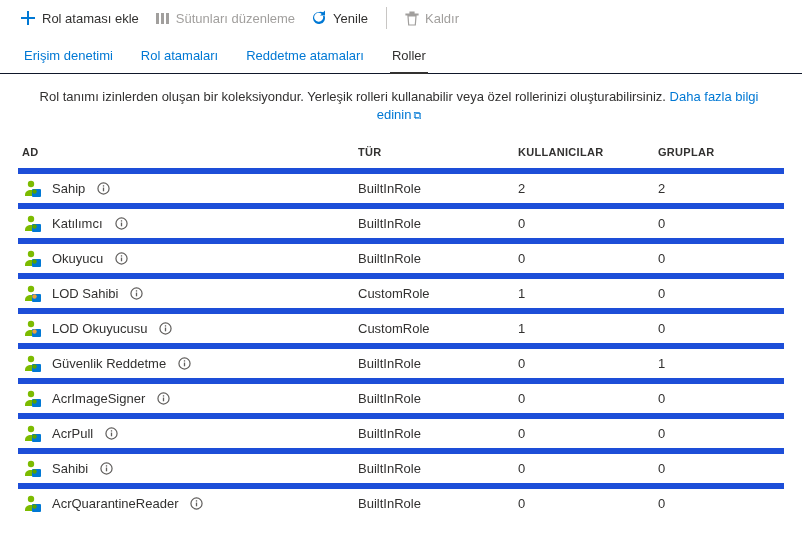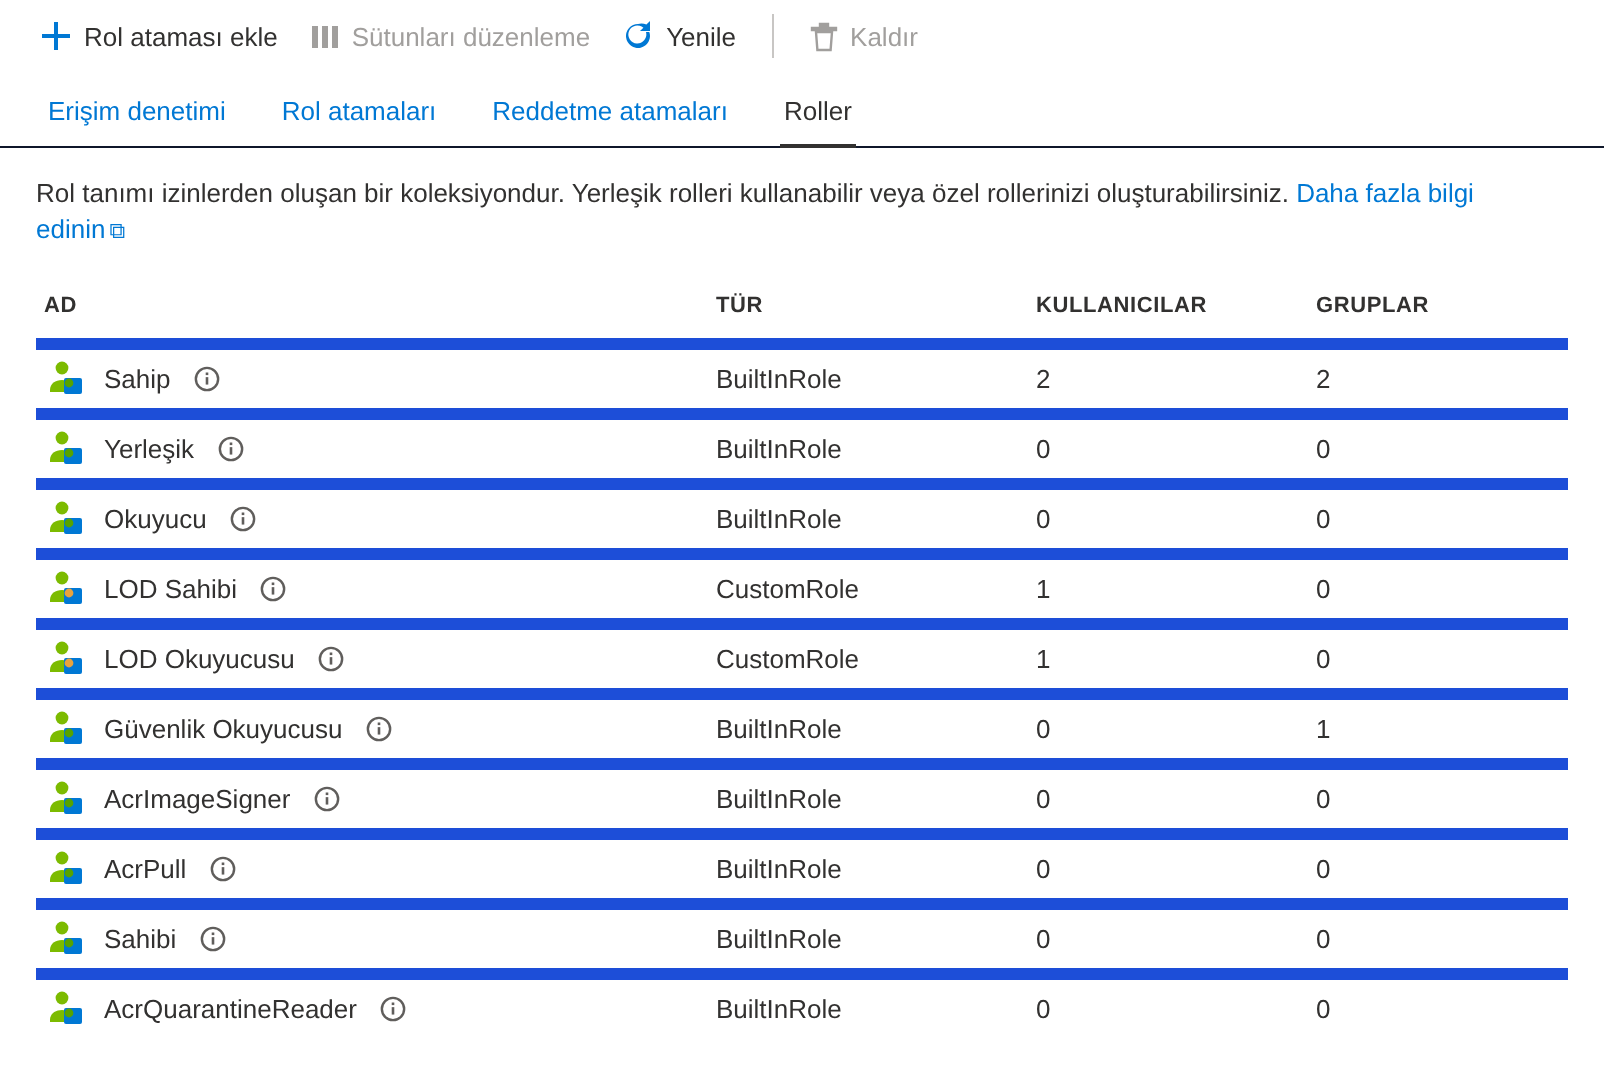--- a/index.html
+++ b/index.html
@@ -17,21 +17,21 @@
   .tbtn svg { display:block; }
   .tsep { width:1px; height:22px; background:#c8c6c4; margin:0 8px; }
 
   
   .tabs { display:flex; gap:24px; padding:0 18px 0 22px; border-bottom:1px solid #0f172a; }
   .tab { padding:8px 2px 10px 2px; color:#0078d4; cursor:pointer; position:relative; }
   .tab.active { color:#323130; }
   .tab.active::after { content:""; position:absolute; left:0; right:0; bottom:-1px; height:2px; background:#323130; }
 
   
-  .desc { padding:14px 22px 8px 18px; line-height:1.4; }
+  .desc { padding:14px 22px 8px 18px; line-height:1.4;text-align:center; }
   .desc a { color:#0078d4; cursor:pointer; }
   .ext-icon { font-size:11px; margin-left:2px; }
 
   
   .grid { padding:0 18px 12px 18px; }
   .hdr { display:flex; padding:14px 0 10px 0; font-size:11px; font-weight:600; color:#323130; letter-spacing:.3px; }
   .col-name { flex:0 0 340px; padding-left:4px; }
   .col-type { flex:0 0 160px; }
   .col-users { flex:0 0 140px; }
   .col-groups { flex:1 1 auto; }
@@ -119,21 +119,21 @@
           </div>
           <div class="row">
             <div class="col-name">
               <div class="role-name">
                 <svg class="role-icon" viewBox="0 0 20 20">
                   <circle cx="9" cy="5" r="3.2" fill="#7cbb00"></circle>
                   <path d="M3 16c0-3.3 2.7-5 6-5s6 1.7 6 5v1H3z" fill="#7cbb00"></path>
                   <rect x="10" y="10" width="9" height="8" rx="1" fill="#0078d4"></rect>
                   <circle cx="12.5" cy="12.5" r="2.2" fill="#57a300"></circle>
                 </svg>
-                <span class="name-txt">Yerleşik</span>
+                <span class="name-txt">Katılımcı</span>
                 <svg class="info-icon" viewBox="0 0 14 14">
                   <circle cx="7" cy="7" r="6" fill="none" stroke="#605e5c" stroke-width="1.3"></circle>
                   <rect x="6.3" y="6" width="1.4" height="4" fill="#605e5c"></rect>
                   <rect x="6.3" y="3.5" width="1.4" height="1.4" fill="#605e5c"></rect>
                 </svg>
               </div>
             </div>
             <div class="col-type">BuiltInRole</div>
             <div class="col-users">0</div>
             <div class="col-groups">0</div>
@@ -203,21 +203,21 @@
           </div>
           <div class="row">
             <div class="col-name">
               <div class="role-name">
                 <svg class="role-icon" viewBox="0 0 20 20">
                   <circle cx="9" cy="5" r="3.2" fill="#7cbb00"></circle>
                   <path d="M3 16c0-3.3 2.7-5 6-5s6 1.7 6 5v1H3z" fill="#7cbb00"></path>
                   <rect x="10" y="10" width="9" height="8" rx="1" fill="#0078d4"></rect>
                   <circle cx="12.5" cy="12.5" r="2.2" fill="#57a300"></circle>
                 </svg>
-                <span class="name-txt">Güvenlik Okuyucusu</span>
+                <span class="name-txt">Güvenlik Reddetme</span>
                 <svg class="info-icon" viewBox="0 0 14 14">
                   <circle cx="7" cy="7" r="6" fill="none" stroke="#605e5c" stroke-width="1.3"></circle>
                   <rect x="6.3" y="6" width="1.4" height="4" fill="#605e5c"></rect>
                   <rect x="6.3" y="3.5" width="1.4" height="1.4" fill="#605e5c"></rect>
                 </svg>
               </div>
             </div>
             <div class="col-type">BuiltInRole</div>
             <div class="col-users">0</div>
             <div class="col-groups">1</div>

